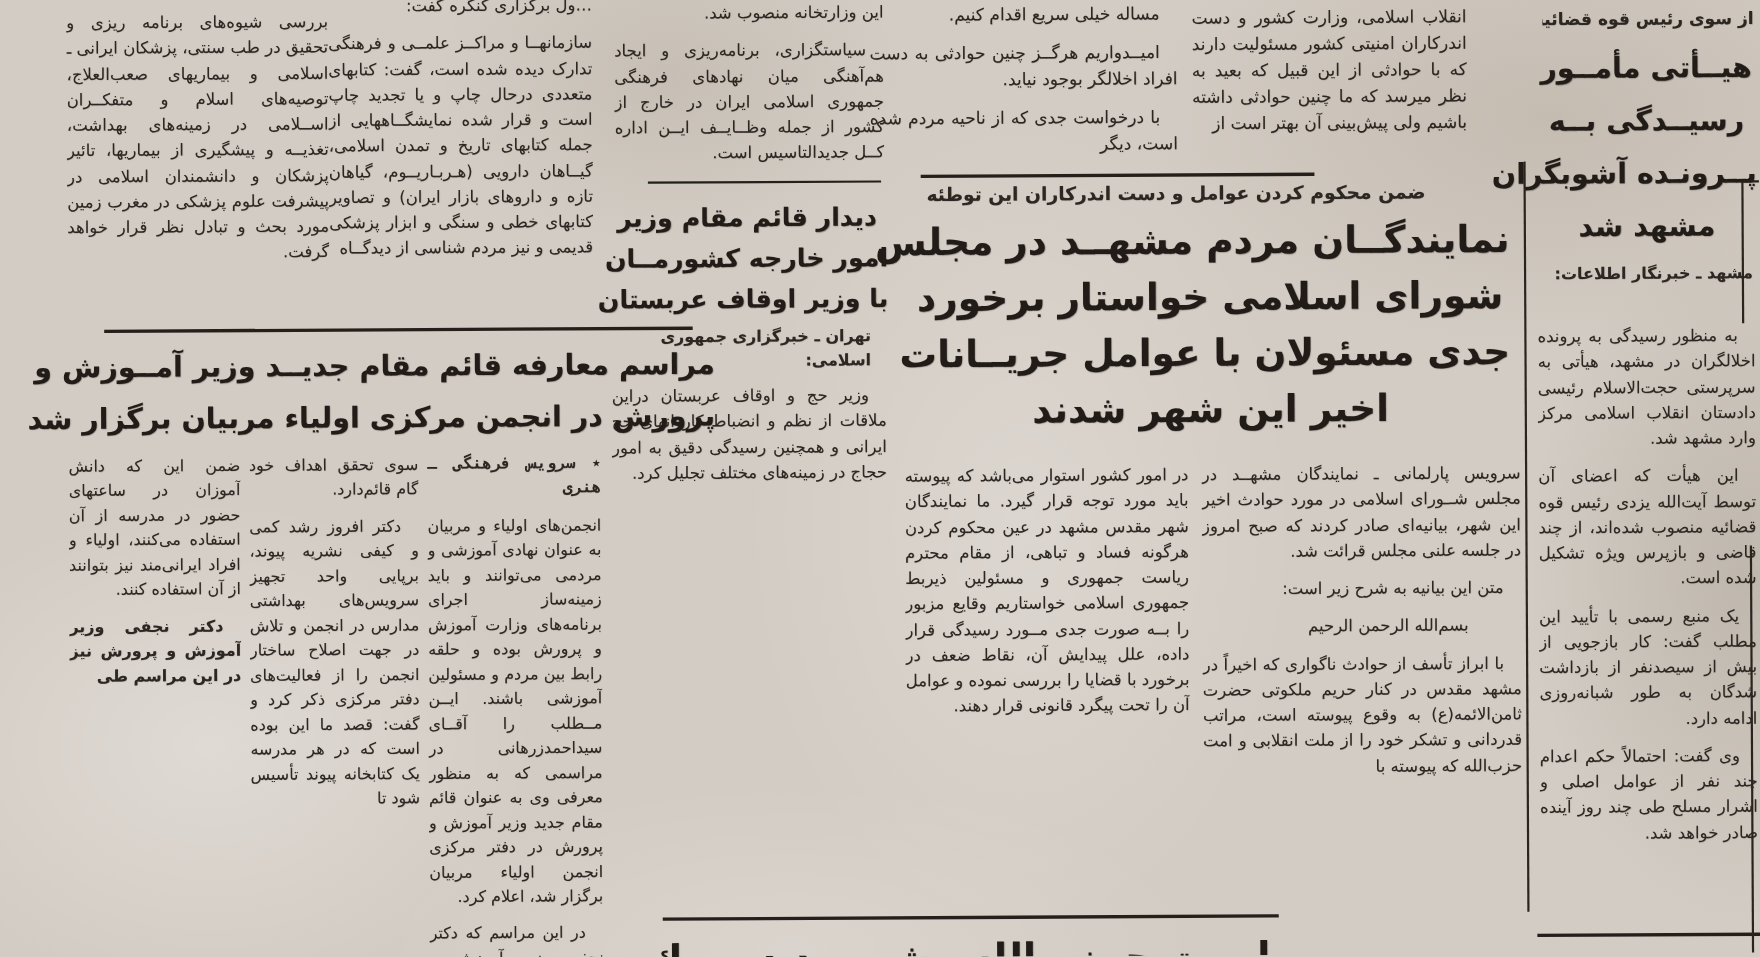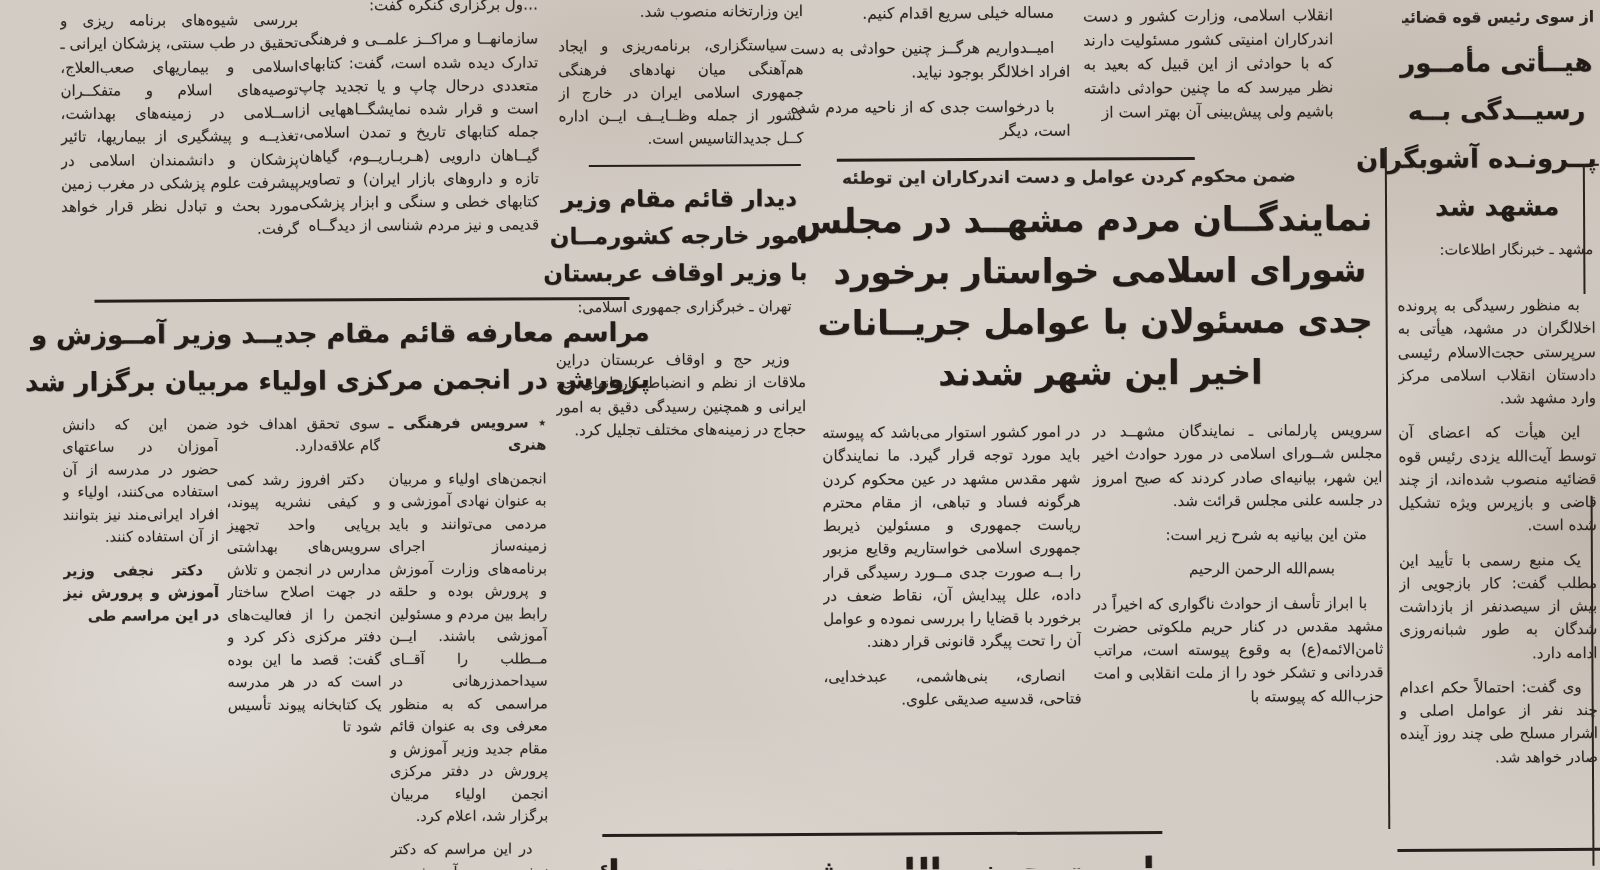--- a/index.html
+++ b/index.html
@@ -29,21 +29,21 @@
   .col p.basmala{text-indent:48px;}
   .kicker{
     position:absolute;font-weight:700;font-size:16px;white-space:nowrap;overflow:hidden;
     text-shadow:0.3px 0.3px 0.7px rgba(62,52,42,.4);
   }
   .headline{
     position:absolute;font-weight:700;text-align:center;color:#211c18;
     text-shadow:0.5px 0.5px 1px rgba(40,32,26,.45);
   }
   .headline div{white-space:nowrap;}
-  .dateline{position:absolute;font-weight:400;font-size:14.5px;line-height:1.5;
+  .dateline{position:absolute;font-weight:700;font-size:14.5px;line-height:1.5;
     text-shadow:0.3px 0.3px 0.7px rgba(62,52,42,.4);}
   .hrule{position:absolute;background:#241f1a;height:2.5px;}
   .vrule{position:absolute;background:#2a241e;width:2px;}
 </style>
 </head>
 <body>
 
 <div class="page">
  <div class="tilt">
 
@@ -93,21 +93,20 @@
     </div>
 
     <div class="col" style="left:1092px;top:422px;width:290px;height:412px;">
       <p class="flush">سرویس پارلمانی ـ نمایندگان مشهــد در مجلس شــورای اسلامی در مورد حوادث اخیر این شهر، بیانیه‌ای صادر کردند که صبح امروز در جلسه علنی مجلس قرائت شد.</p>
       <p>متن این بیانیه به شرح زیر است:</p>
       <p class="basmala">بسم‌الله الرحمن الرحیم</p>
       <p>با ابراز تأسف از حوادث ناگواری که اخیراً در مشهد مقدس در کنار حریم ملکوتی حضرت ثامن‌الائمه(ع) به وقوع پیوسته است، مراتب قدردانی و تشکر خود را از ملت انقلابی و امت حزب‌الله که پیوسته با</p>
     </div>
     <div class="col" style="left:822px;top:422px;width:258px;height:408px;">
       <p class="flush">در امور کشور استوار می‌باشد که پیوسته باید مورد توجه قرار گیرد. ما نمایندگان شهر مقدس مشهد در عین محکوم کردن هرگونه فساد و تباهی، از مقام محترم ریاست جمهوری و مسئولین ذیربط جمهوری اسلامی خواستاریم وقایع مزبور را بــه صورت جدی مــورد رسیدگی قرار داده، علل پیدایش آن، نقاط ضعف در برخورد با قضایا را بررسی نموده و عوامل آن را تحت پیگرد قانونی قرار دهند.</p>
-      <p>انصاری، بنی‌هاشمی، عبدخدایی، فتاحی، قدسیه صدیقی علوی.</p>
     </div>
   </section>
 
   <section>
     <div class="col" style="left:560px;top:0px;width:245px;height:158px;">
       <p class="flush">این وزارتخانه منصوب شد.</p>
       <p>سیاستگزاری، برنامه‌ریزی و ایجاد هم‌آهنگی میان نهادهای فرهنگی جمهوری اسلامی ایران در خارج از کشور از جمله وظــایــف ایــن اداره کــل جدیدالتاسیس است.</p>
     </div>
     <div class="hrule" style="left:590px;top:164px;width:212px;height:2px;"></div>
     <div class="headline" style="left:552px;top:180px;width:256px;font-size:23px;line-height:1.6;">
@@ -135,26 +134,26 @@
       <p class="flush">بررسی شیوه‌های برنامه ریزی و تحقیق در طب سنتی، پزشکان ایرانی ـ اسلامی و بیماریهای صعب‌العلاج، توصیه‌های اسلام و متفکــران اســلامی در زمینه‌های بهداشت، تغذیــه و پیشگیری از بیماریها، تائیر پزشکان و دانشمندان اسلامی در پیشرفت علوم پزشکی در مغرب زمین مورد بحث و تبادل نظر قرار خواهد گرفت.</p>
     </div>
 
     <div class="hrule" style="left:95px;top:296px;width:535px;"></div>
     <div class="headline" style="left:72px;top:308px;width:578px;font-size:26px;line-height:1.8;">
       <div>مراسم معارفه قائم مقام جدیــد وزیر آمــوزش و</div>
       <div>پرورش در انجمن مرکزی اولیاء مربیان برگزار شد</div>
     </div>
 
     <div class="col" style="left:388px;top:410px;width:158px;height:460px;font-size:14.5px;">
-      <p class="flush" style="font-weight:700;">٭ سرویس فرهنگی ـ هنری</p>
+      <p class="flush" style="font-weight:700;font-family:Liberation Mono, monospace;">٭ سرویس فرهنگی ـ هنری</p>
       <p class="flush">انجمن‌های اولیاء و مربیان به عنوان نهادی آموزشی و مردمی می‌توانند و باید زمینه‌ساز اجرای برنامه‌های وزارت آموزش و پرورش بوده و حلقه رابط بین مردم و مسئولین آموزشی باشند. ایــن مــطلب را آقــای سیداحمدزرهانی در مراسمی که به منظور معرفی وی به عنوان قائم مقام جدید وزیر آموزش و پرورش در دفتر مرکزی انجمن اولیاء مربیان برگزار شد، اعلام کرد.</p>
       <p>در این مراسم که دکتر نجفی وزیر آموزش و پرورش، دکتر افروز قائم مقام سابق وزیر در</p>
     </div>
     <div class="col" style="left:226px;top:410px;width:154px;height:460px;font-size:14.5px;">
-      <p class="flush">سوی تحقق اهداف خود گام علاقه‌دارد.</p>
+      <p class="flush">سوی تحقق اهداف خود گام قائم‌دارد.</p>
       <p>دکتر افروز رشد کمی و کیفی نشریه پیوند، برپایی واحد تجهیز سرویس‌های بهداشتی مدارس در انجمن و تلاش در جهت اصلاح ساختار انجمن را از فعالیت‌های دفتر مرکزی ذکر کرد و گفت: قصد ما این بوده است که در هر مدرسه یک کتابخانه پیوند تأسیس شود تا</p>
     </div>
     <div class="col" style="left:62px;top:410px;width:156px;height:460px;font-size:14.5px;">
       <p class="flush">ضمن این که دانش آموزان در ساعتهای حضور در مدرسه از آن استفاده می‌کنند، اولیاء و افراد ایرانی‌مند نیز بتوانند از آن استفاده کنند.</p>
       <p style="font-weight:700;">دکتر نجفی وزیر آموزش و پرورش نیز در این مراسم طی</p>
     </div>
   </section>
 
  </div>
 </div>

